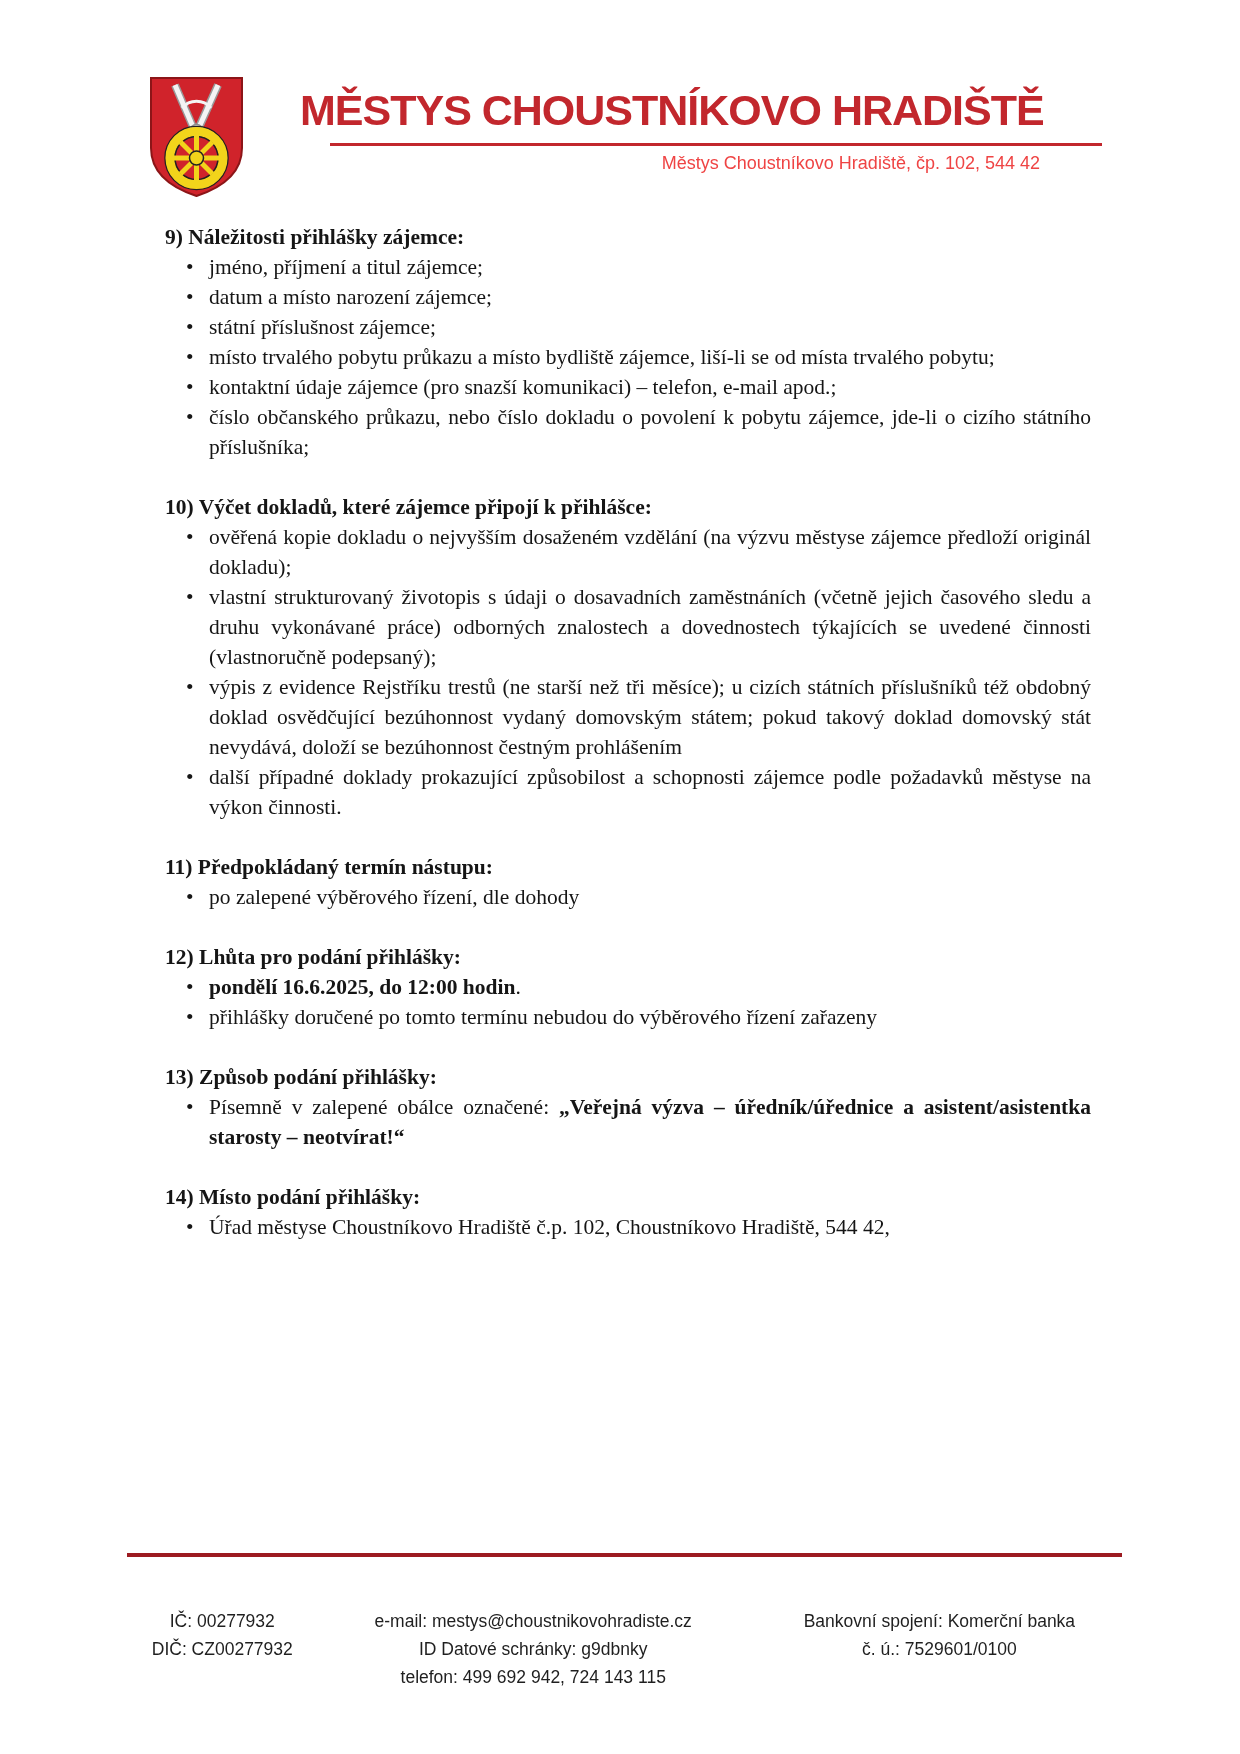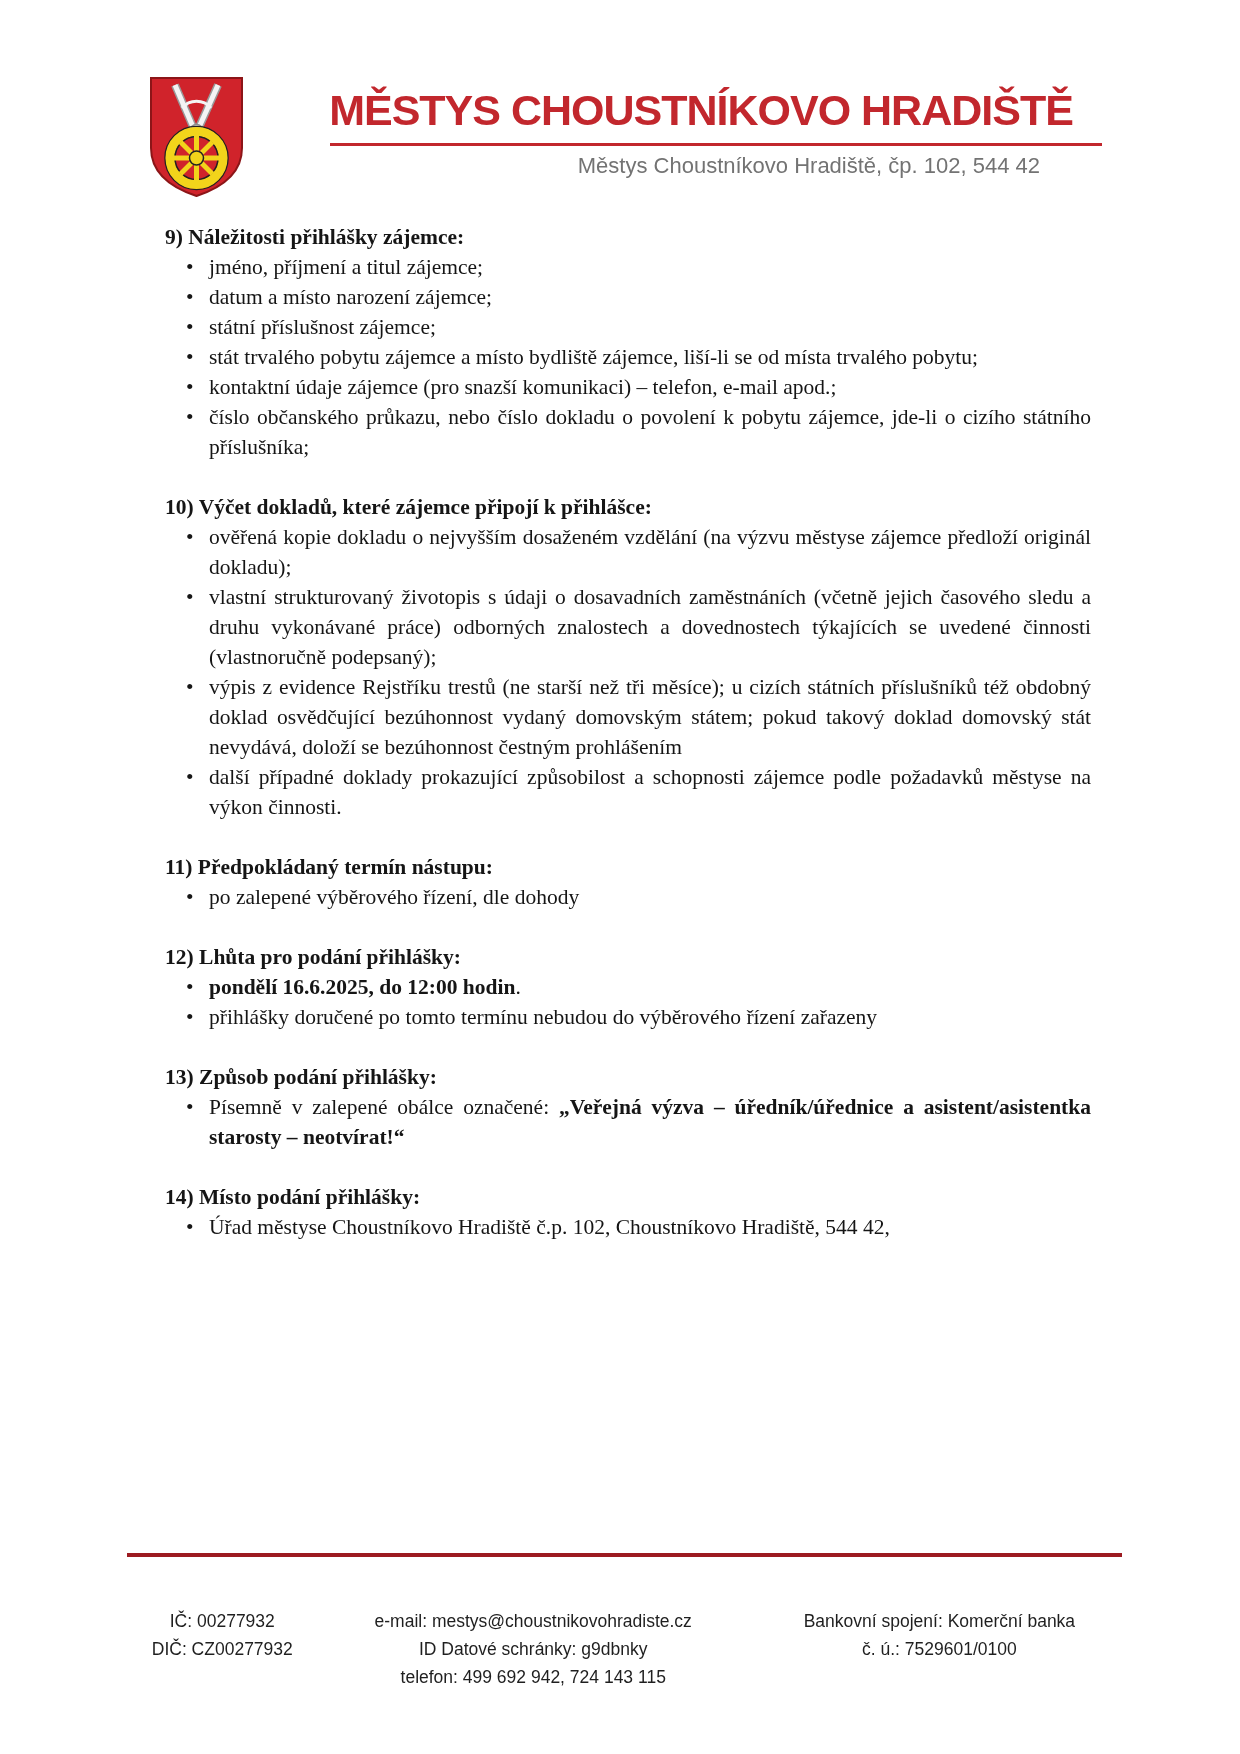--- a/index.html
+++ b/index.html
@@ -18,33 +18,32 @@
     width: 97px; height: 123px;
   }
   .page-title {
     position: absolute; left: 300px; top: 86px; width: 802px;
     margin: 0;
     font-family: "Liberation Sans", sans-serif;
     font-weight: 700;
     font-size: 43px;
     letter-spacing: -1px;
     color: #c2272d;
-    text-align: center;
     white-space: nowrap;
   }
   .header-rule {
     position: absolute; left: 330px; top: 143px; width: 772px;
     height: 2px; background: #6f1b1e;
     border-bottom: 3px solid #c2272d;
   }
   .header-subtitle {
     position: absolute; top: 153px; right: 200px;
     font-family: "Liberation Sans", sans-serif;
-    font-size: 22px;
-    color: #737373;
+    font-size: 18px;
+    color: #ef4444;
     white-space: nowrap;
   }
 
   
   .content {
     position: absolute; left: 165px; top: 222px; width: 926px;
     font-size: 21.5px;
     line-height: 30px;
   }
   .content section + section { margin-top: 30px; }
@@ -121,21 +120,21 @@
 <div class="header-subtitle">Městys Choustníkovo Hradiště, čp. 102, 544 42</div>
 
 <main class="content">
 
   <section>
     <h2 class="sec-heading">9) Náležitosti přihlášky zájemce:</h2>
     <ul class="bullet-list">
       <li>jméno, příjmení a titul zájemce;</li>
       <li>datum a místo narození zájemce;</li>
       <li>státní příslušnost zájemce;</li>
-      <li>stát trvalého pobytu zájemce a místo bydliště zájemce, liší-li se od místa trvalého pobytu;</li>
+      <li>místo trvalého pobytu průkazu a místo bydliště zájemce, liší-li se od místa trvalého pobytu;</li>
       <li>kontaktní údaje zájemce (pro snazší komunikaci) – telefon, e-mail apod.;</li>
       <li>číslo občanského průkazu, nebo číslo dokladu o povolení k pobytu zájemce, jde-li o cizího státního příslušníka;</li>
     </ul>
   </section>
 
   <section>
     <h2 class="sec-heading">10) Výčet dokladů, které zájemce připojí k přihlášce:</h2>
     <ul class="bullet-list">
       <li>ověřená kopie dokladu o nejvyšším dosaženém vzdělání (na výzvu městyse zájemce předloží originál dokladu);</li>
       <li>vlastní strukturovaný životopis s údaji o dosavadních zaměstnáních (včetně jejich časového sledu a druhu vykonávané práce) odborných znalostech a dovednostech týkajících se uvedené činnosti (vlastnoručně podepsaný);</li>

